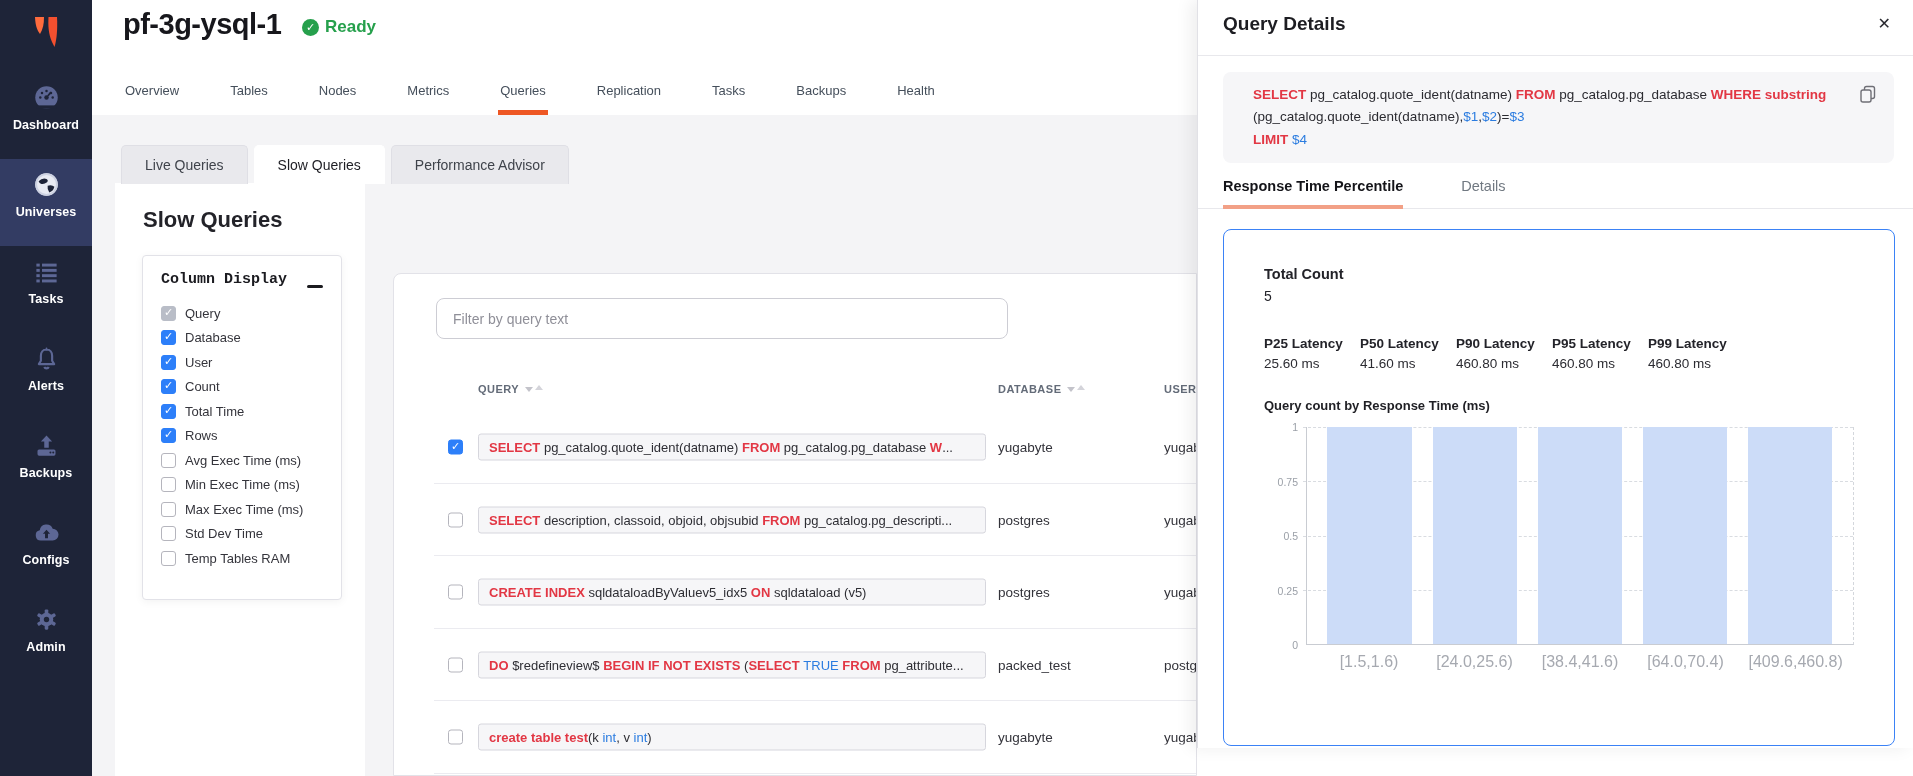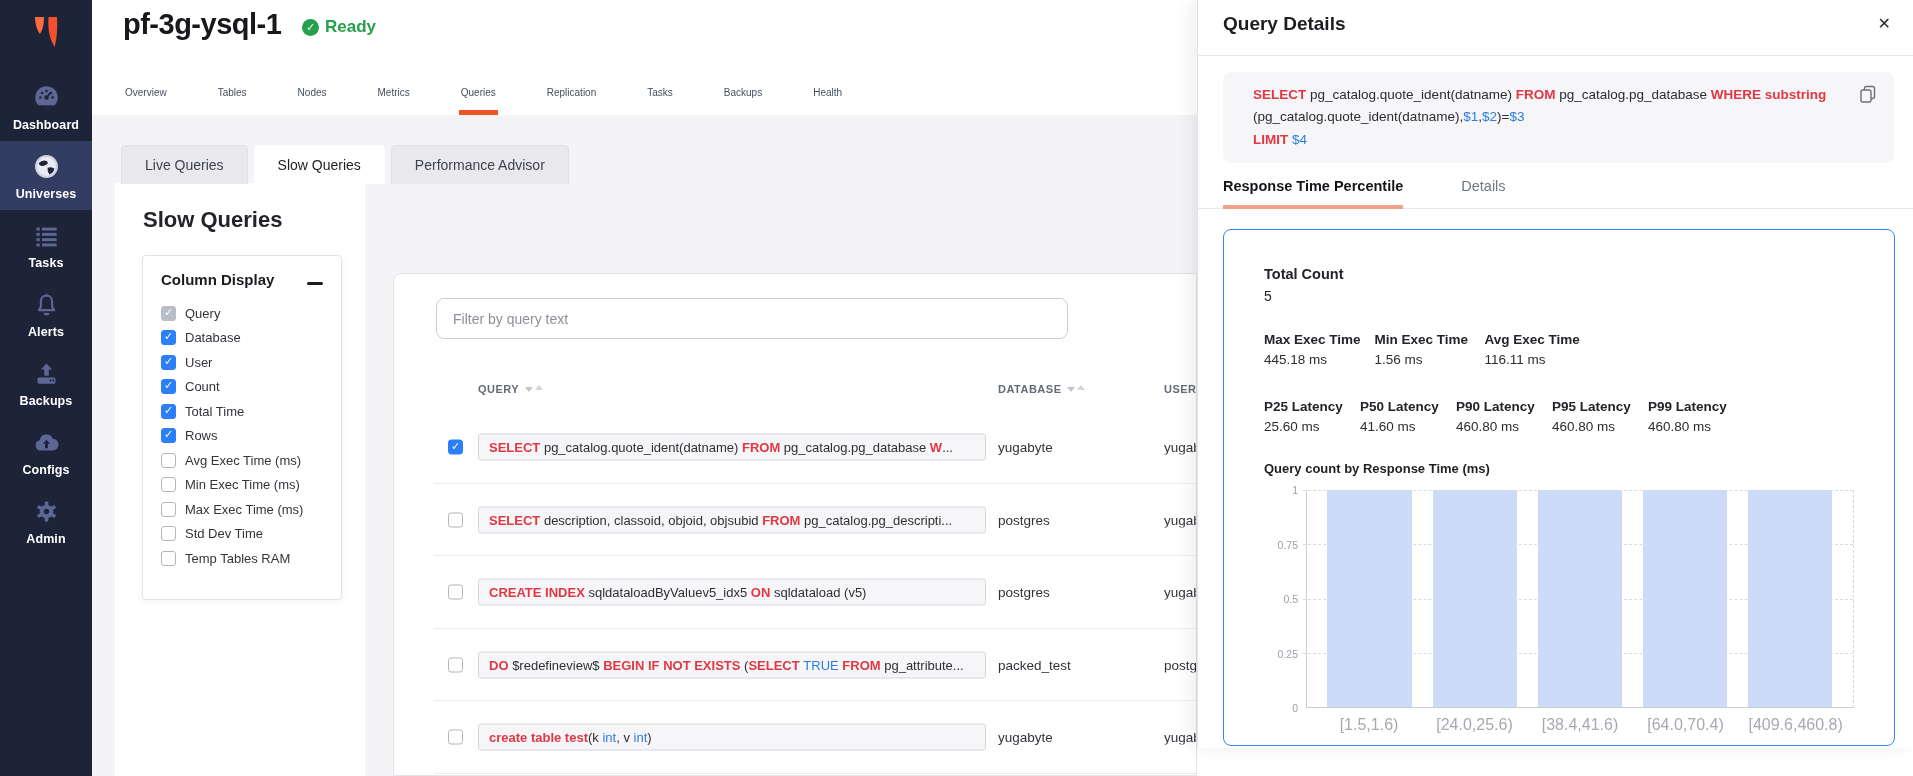--- a/index.html
+++ b/index.html
@@ -8,58 +8,58 @@
     --side-bg:#1E2438; --side-active:#333C63; --side-icon:#5D6795;
     --ink:#232329; --muted:#6F7780; --line:#E8E8EC; --card-line:#E2E2E8;
   }
   *{margin:0;padding:0;box-sizing:border-box;}
   html,body{width:1913px;height:776px;overflow:hidden;}
   body{font-family:"Liberation Sans","DejaVu Sans",sans-serif;background:#fff;color:var(--ink);position:relative;}
 
   
   .sidebar{position:absolute;left:0;top:0;width:92px;height:776px;background:var(--side-bg);z-index:30;}
   .logo{display:block;margin:12px auto 20px auto;width:40px;height:40px;}
-  .side-item{width:92px;padding:12px 2px 9px;display:flex;flex-direction:column;align-items:center;gap:7px;cursor:pointer;}
+  .side-item{width:92px;padding:12px 2px 27px;display:flex;flex-direction:column;align-items:center;gap:7px;cursor:pointer;}
   .side-item.active{background:var(--side-active);}
   .side-item .sicon{width:27px;height:27px;display:flex;align-items:center;justify-content:center;}
   .side-item .slabel{color:#fff;font-size:12.5px;font-weight:700;letter-spacing:.1px;}
 
   
   .topbar{position:absolute;left:92px;top:0;width:1105px;height:115px;background:#fff;z-index:5;}
   .uni-title{position:absolute;left:31px;top:8px;font-size:29px;font-weight:800;letter-spacing:-.5px;color:#17171C;}
   .status-badge{position:absolute;left:210px;top:17px;display:flex;align-items:center;gap:6px;color:var(--green);font-weight:700;font-size:17px;}
   .status-badge .chk{width:17px;height:17px;border-radius:50%;background:var(--green);color:#fff;font-size:11px;display:flex;align-items:center;justify-content:center;font-weight:900;}
   .main-tabs{position:absolute;left:31px;bottom:0;display:flex;gap:47px;}
-  .main-tab{font-size:10px;color:#454F5B;padding:0 2px 12px;cursor:pointer;border-bottom:5px solid transparent;}
+  .main-tab{font-size:13px;color:#454F5B;padding:0 2px 12px;cursor:pointer;border-bottom:5px solid transparent;}
   .main-tab.active{border-bottom-color:var(--accent);}
 
   
   .content{position:absolute;left:92px;top:115px;width:1105px;height:661px;background:#F4F4F6;overflow:hidden;}
   .subtabs{position:absolute;left:29px;top:30px;display:flex;gap:6px;z-index:2;}
   .subtab{padding:11px 23px;font-size:14px;color:#3F434B;background:#E9E9ED;border:1px solid #DFDFE5;border-bottom:none;border-radius:5px 5px 0 0;cursor:pointer;}
   .subtab.active{background:#fff;border-color:#fff;color:#1E1E24;}
   .panel-a{position:absolute;left:23px;top:68px;width:250px;bottom:0;background:#fff;}
   .sq-heading{position:absolute;left:51px;top:92px;font-size:22px;font-weight:800;color:#232329;z-index:2;}
 
   
   .col-card{position:absolute;left:50px;top:140px;width:200px;background:#fff;border:1px solid var(--card-line);border-radius:4px;box-shadow:0 2px 8px rgba(0,0,0,.05);padding:15px 18px 28px;z-index:2;}
-  .col-head{display:flex;align-items:center;justify-content:space-between;}
+  .col-head{display:flex;align-items:flex-end;justify-content:space-between;font-family:Liberation Mono, monospace;}
   .col-title{font-size:15px;font-weight:700;color:#1B1B20;}
   .collapse-btn{width:16px;height:3px;background:#1B1B1F;border-radius:2px;margin-top:8px;cursor:pointer;}
   .col-list{margin-top:13px;display:flex;flex-direction:column;}
   .col-opt{display:flex;align-items:center;gap:9px;height:24.5px;font-size:13px;color:#34343B;cursor:pointer;}
 
   .cb{width:15px;height:15px;border-radius:3px;flex:0 0 auto;position:relative;background:#fff;border:1.5px solid #B5B5BD;}
   .cb.on{background:var(--cb-blue);border-color:var(--cb-blue);}
   .cb.on-gray{background:#B9BDC7;border-color:#B9BDC7;}
   .cb.on::after,.cb.on-gray::after{content:"\2713";position:absolute;left:2px;top:-1px;color:#fff;font-size:11px;font-weight:800;}
 
   
   .table-card{position:absolute;left:301px;top:158px;width:804px;height:503px;background:#fff;border:1px solid var(--card-line);border-radius:8px 0 0 0;overflow:hidden;z-index:1;}
-  .filter-input{position:absolute;left:42px;top:24px;width:632px;height:41px;border:1px solid #CDCDD4;border-radius:8px;padding:0 16px;font-size:14px;color:#2C2C32;outline:none;font-family:inherit;background:#fff;}
+  .filter-input{position:absolute;left:42px;top:24px;width:572px;height:41px;border:1px solid #CDCDD4;border-radius:8px;padding:0 16px;font-size:14px;color:#2C2C32;outline:none;font-family:inherit;background:#fff;}
   .filter-input::placeholder{color:#8F8F98;}
   .thead-cell{position:absolute;top:109px;font-size:11px;font-weight:700;letter-spacing:.5px;color:#636B78;display:flex;align-items:center;gap:6px;cursor:pointer;}
   .sort{display:inline-flex;gap:2px;align-items:center;}
   .tri{width:0;height:0;border-left:4px solid transparent;border-right:4px solid transparent;}
   .tri.down{border-top:5px solid #C3C3CA;}
   .tri.up{border-bottom:5px solid #D4D4DA;margin-top:-3px;}
   .tbody{position:absolute;left:0;top:137px;right:0;bottom:0;}
   .trow{position:relative;height:72.5px;}
   .trow::after{content:"";position:absolute;left:40px;right:0;bottom:0;border-bottom:1px solid #EBEBF0;}
   .trow .cb{position:absolute;left:54px;top:50%;transform:translateY(-50%);cursor:pointer;}
@@ -352,34 +352,20 @@
 
   <div class="dp-tabs" id="dp-tabs">
       <span class="dp-tab active">Response Time Percentile</span>
       <span class="dp-tab">Details</span>
     </div>
   <div class="dp-hr" style="top:208px;"></div>
 
   <div class="stats-card">
     <div class="tc-label">Total Count</div>
     <div class="tc-value">5</div>
-    <div class="stat-row exec" id="exec-stats">
-        <div class="stat">
-          <div class="lbl">Max Exec Time</div>
-          <div class="val">445.18 ms</div>
-        </div>
-        <div class="stat">
-          <div class="lbl">Min Exec Time</div>
-          <div class="val">1.56 ms</div>
-        </div>
-        <div class="stat">
-          <div class="lbl">Avg Exec Time</div>
-          <div class="val">116.11 ms</div>
-        </div>
-      </div>
     <div class="stat-row lat" id="lat-stats">
         <div class="stat">
           <div class="lbl">P25 Latency</div>
           <div class="val">25.60 ms</div>
         </div>
         <div class="stat">
           <div class="lbl">P50 Latency</div>
           <div class="val">41.60 ms</div>
         </div>
         <div class="stat">

